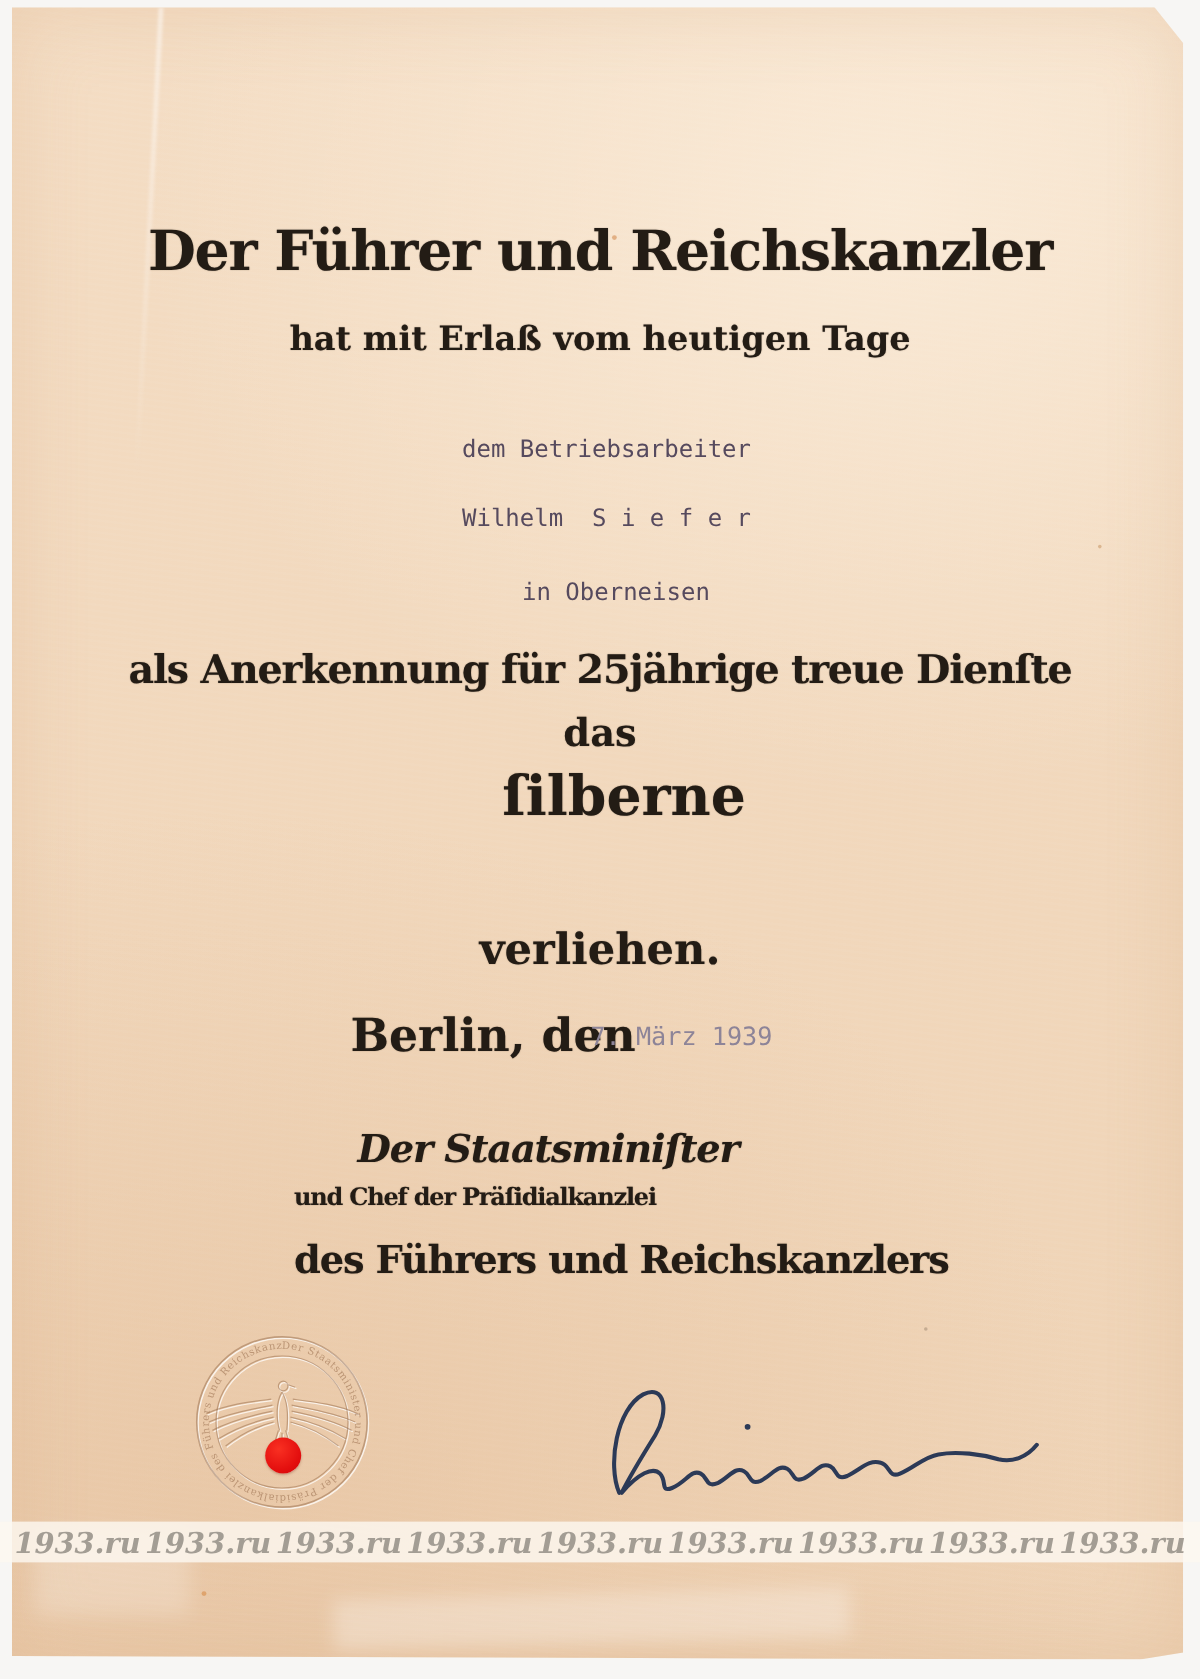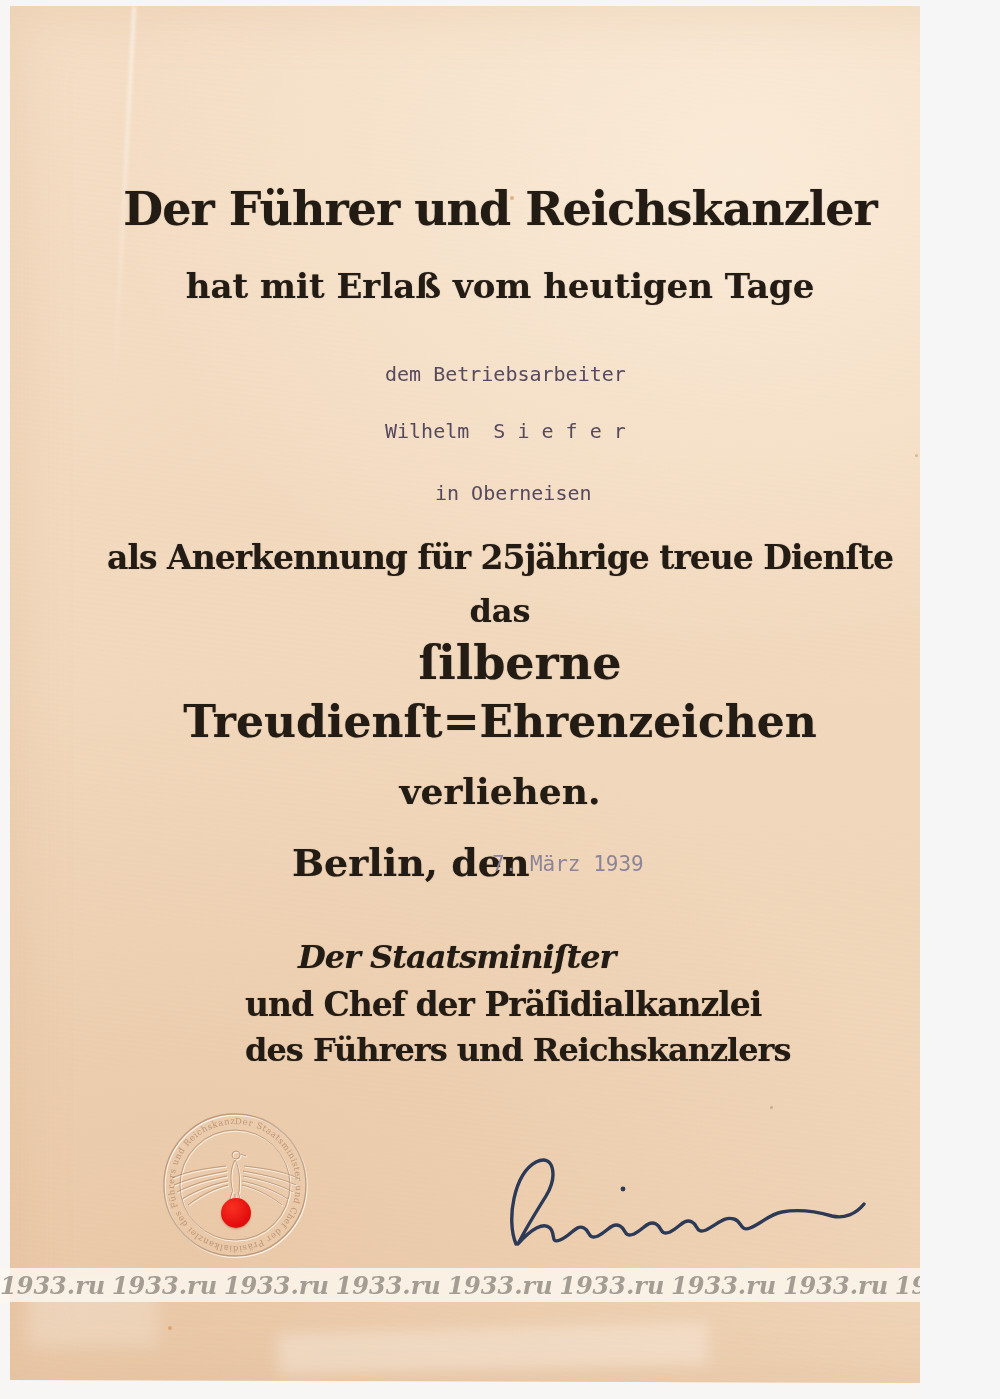--- a/index.html
+++ b/index.html
@@ -1,16 +1,16 @@
 <!DOCTYPE html>
 <html><head>
 <meta charset="utf-8">
 <style>
   html,body{margin:0;padding:0;background:#f6f6f6;}
-  .page{position:relative;width:920px;height:1399px;overflow:hidden;background:#f7f6f4;
+  .page{position:relative;width:1000px;height:1399px;overflow:hidden;background:#f7f6f4;
         font-family:"DejaVu Serif", serif;}
   
   .paper{position:absolute;left:10px;top:6px;width:976px;height:1377px;
          background:
            radial-gradient(ellipse 900px 700px at 75% 12%, rgba(255,246,232,0.55), transparent 70%),
            radial-gradient(ellipse 1000px 800px at 18% 92%, rgba(219,173,132,0.30), transparent 75%),
            repeating-linear-gradient(7deg, rgba(255,255,255,0.03) 0 2px, transparent 2px 5px),
            linear-gradient(180deg,#f4ddc4 0%,#f1d7bb 55%,#eed2b4 100%);
          box-shadow:1px 2px 4px rgba(0,0,0,0.22), inset 0 0 60px rgba(210,165,120,0.25);
          clip-path:polygon(0 0, 952px 0, 976px 30px, 976px 1371px, 940px 1377px, 0 1374px);}
@@ -21,29 +21,29 @@
             background:rgba(255,255,255,0.28);transform:rotate(-1.5deg);filter:blur(7px);}
   .crease-l{position:absolute;left:18px;top:1270px;width:130px;height:70px;
             background:rgba(255,255,255,0.20);filter:blur(8px);}
   .speck{position:absolute;border-radius:50%;}
 
   
   .print{position:absolute;color:#231c15;font-weight:700;
          text-shadow:0 0 1px rgba(35,22,10,0.45);white-space:nowrap;}
   .center{left:0;width:1000px;text-align:center;}
   .title{top:182px;font-size:46px;letter-spacing:-1px;}
-  .subtitle{top:266px;font-size:34px;}
+  .subtitle{top:266px;font-size:28px;}
   .award1{top:538px;font-size:33px;letter-spacing:-1px;}
   .award2{top:592px;font-size:32px;}
   .award3{top:636px;font-size:46px;margin-left:20px;}
   .award4{top:696px;font-size:44px;}
   .award5{top:770px;font-size:36px;}
   .date-printed{left:292px;top:840px;font-size:38px;}
   .signer1{left:298px;top:938px;font-size:32px;letter-spacing:-1px;font-style:italic;}
-  .signer2{left:245px;top:985px;font-size:33px;letter-spacing:-1px;}
+  .signer2{left:245px;top:985px;font-size:20px;letter-spacing:-1px;}
   .signer3{left:245px;top:1031px;font-size:32px;letter-spacing:-1px;}
 
   
   .typed{position:absolute;font-family:"DejaVu Sans Mono", monospace;
          color:#564a5e;white-space:pre;}
   .typed-role{left:385px;top:362px;font-size:20px;}
   .typed-name{left:385px;top:419px;font-size:20px;}
   .typed-place{left:435px;top:481px;font-size:20px;}
   .date-typed{left:492px;top:852px;font-size:21px;color:#8d8498;}
 
@@ -52,21 +52,21 @@
   .red-dot{position:absolute;left:221px;top:1198px;width:30px;height:30px;border-radius:50%;
            background:radial-gradient(circle at 38% 32%, #f93022, #e30e0e 65%, #c90b0b);
            box-shadow:0 1px 2px rgba(120,40,20,0.35);}
 
   
   .signature{position:absolute;left:488px;top:1132px;width:392px;height:128px;}
 
   
   .watermark{position:absolute;left:0;top:1268px;width:1000px;height:34px;
              background:rgba(252,248,240,0.82);display:flex;align-items:center;
-             justify-content:space-between;padding:0 0;box-sizing:border-box;overflow:hidden;}
+             justify-content:space-between;padding:0 12px;box-sizing:border-box;overflow:hidden;}
   .watermark span{font-family:"DejaVu Serif", serif;font-style:italic;font-weight:700;
                   font-size:24px;color:#a39d94;white-space:nowrap;}
 </style>
 </head>
 <body>
 
 <div class="page">
   <div class="paper">
     <div class="crease-v"></div>
     <div class="crease-b"></div>
@@ -80,21 +80,20 @@
   <div class="print center title">Der Führer und Reichskanzler</div>
   <div class="print center subtitle">hat mit Erlaß vom heutigen Tage</div>
 
   <div class="typed typed-role">dem Betriebsarbeiter</div>
   <div class="typed typed-name">Wilhelm  S i e f e r</div>
   <div class="typed typed-place">in Oberneisen</div>
 
   <div class="print center award1">als Anerkennung für 25jährige treue Dienſte</div>
   <div class="print center award2">das</div>
   <div class="print center award3">ſilberne</div>
-  <div class="print center award4">Treudienſt=Ehrenzeichen</div>
   <div class="print center award5">verliehen.</div>
 
   <div class="print date-printed">Berlin, den</div>
   <div class="typed date-typed">7. März 1939</div>
 
   <div class="print signer1">Der Staatsminiſter</div>
   <div class="print signer2">und Chef der Präſidialkanzlei</div>
   <div class="print signer3">des Führers und Reichskanzlers</div>
 
   <svg class="seal" viewBox="0 0 150 150">

